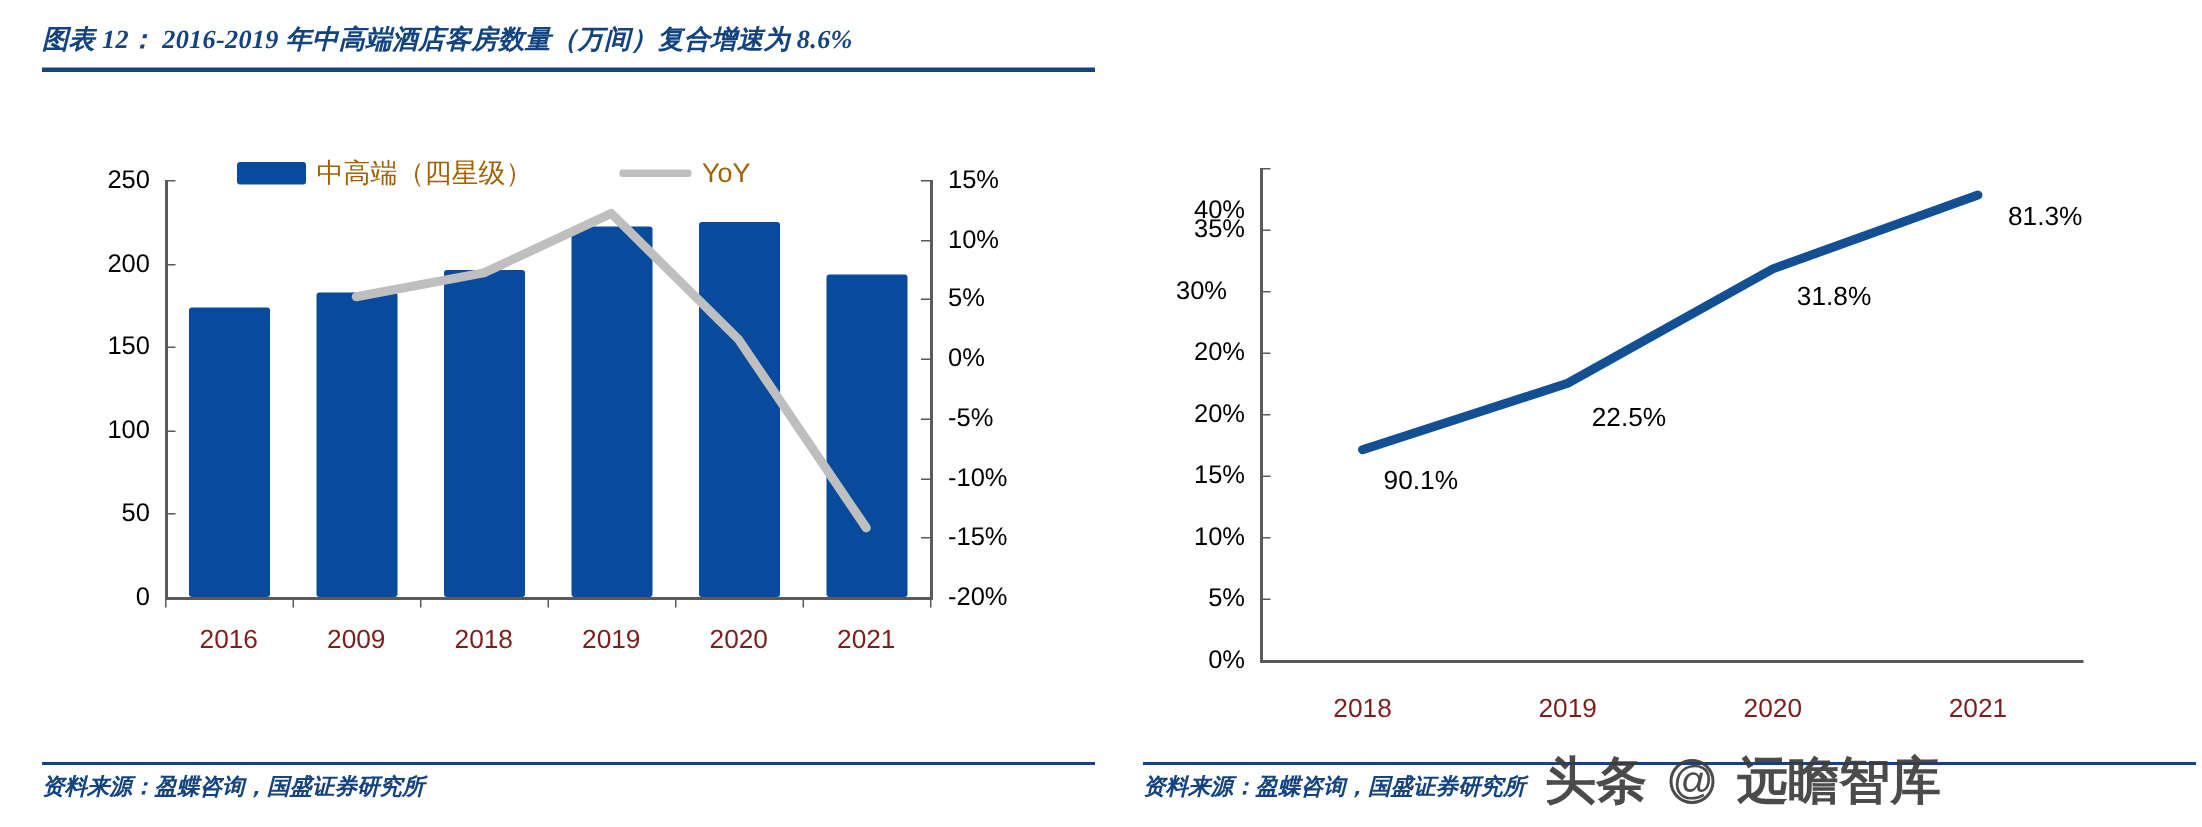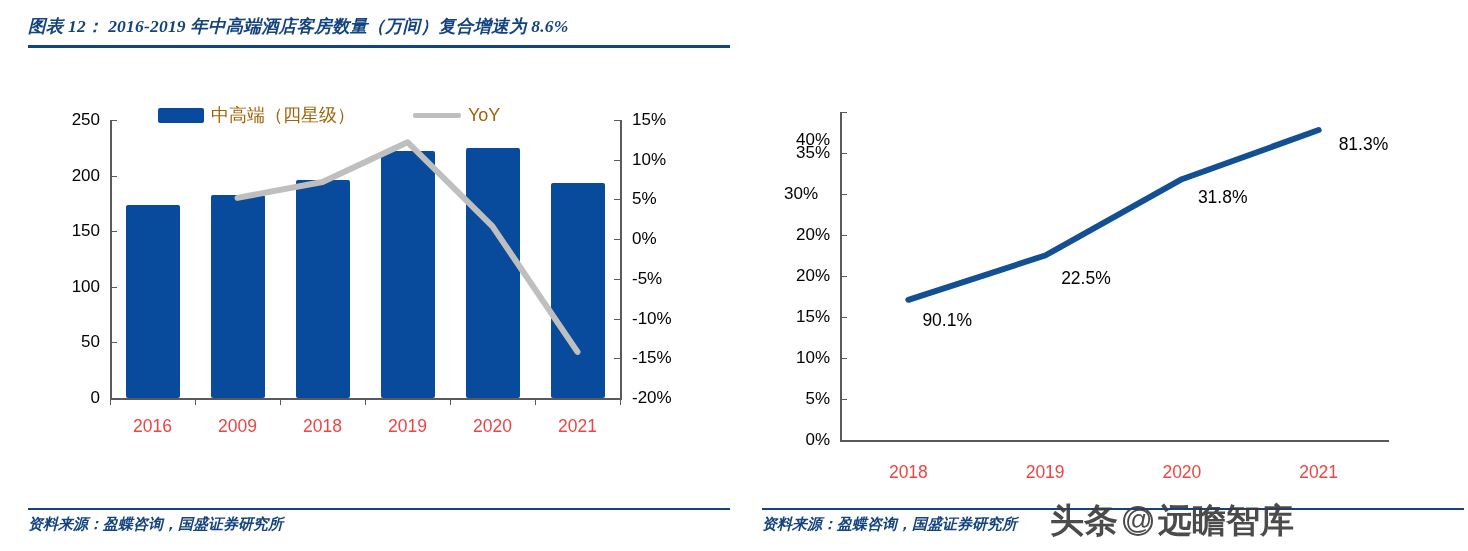--- a/index.html
+++ b/index.html
@@ -136,21 +136,21 @@
     font-size: 17px;
     color: #000;
     white-space: nowrap;
     line-height: 1;
   }
   .ylabel-left  { text-align: right; }
   .ylabel-right { text-align: left; }
   .xlabel {
     position: absolute;
     font-size: 17.5px;
-    color: #ef4444;
+    color: #7f1d1d;
     text-align: center;
     white-space: nowrap;
   }
   .bar {
     position: absolute;
     background: #084a9c;
     border-radius: 2px;
   }
   .dlabel {
     position: absolute;
@@ -165,21 +165,21 @@
     overflow: visible;
   }
 
   
   .watermark {
     position: absolute;
     right: 6px;
     top: 498px;
     display: flex;
     align-items: center;
-    gap: 2px;
+    gap: 12px;
     font-family: "Liberation Sans", sans-serif;
     font-weight: bold;
     font-size: 34px;
     color: #3c3c3c;
     opacity: .92;
     white-space: nowrap;
   }
   .watermark .wm-at {
     font-size: 27px;
     border: 2px solid #3c3c3c;

